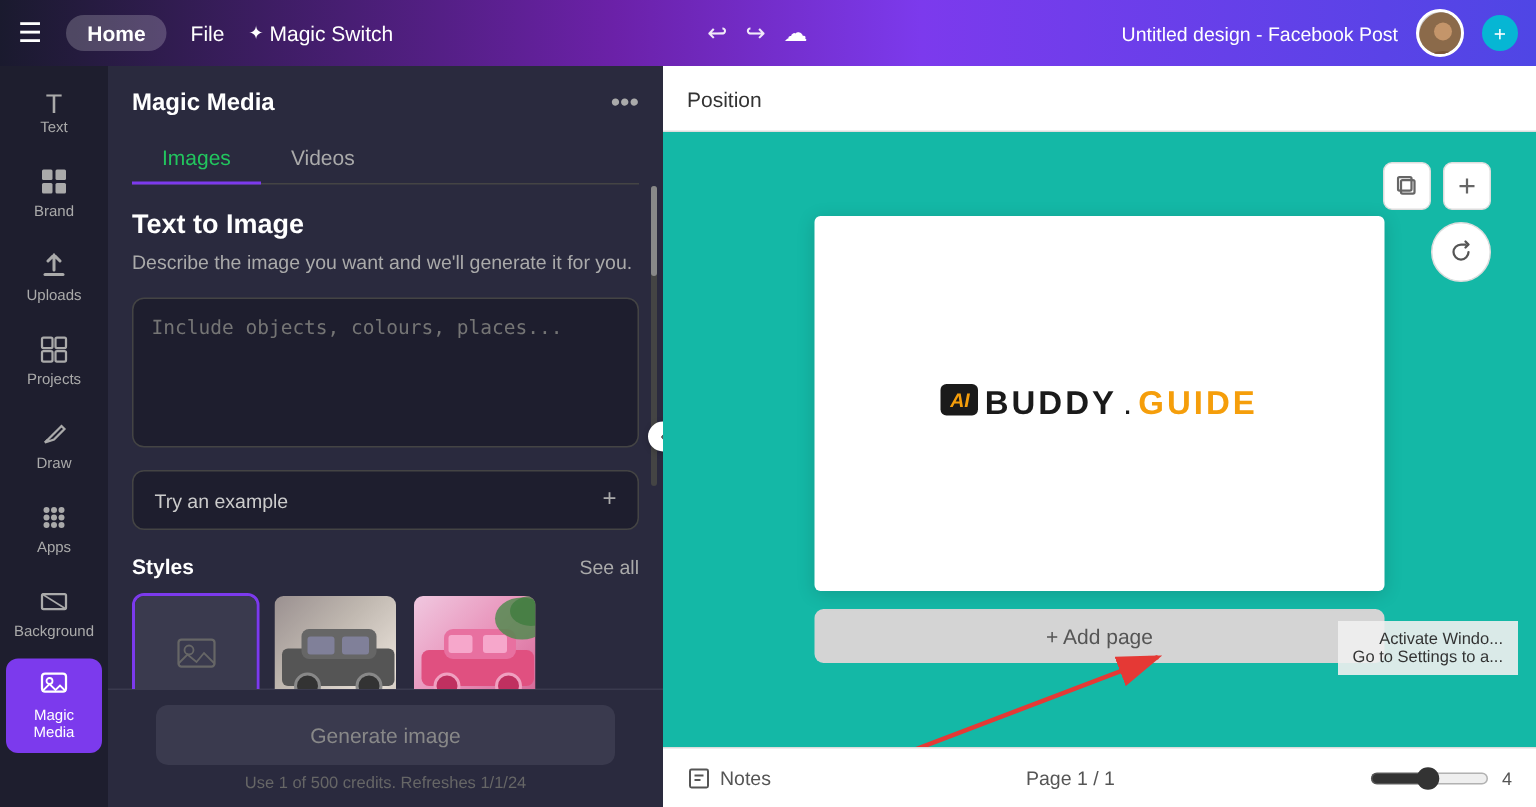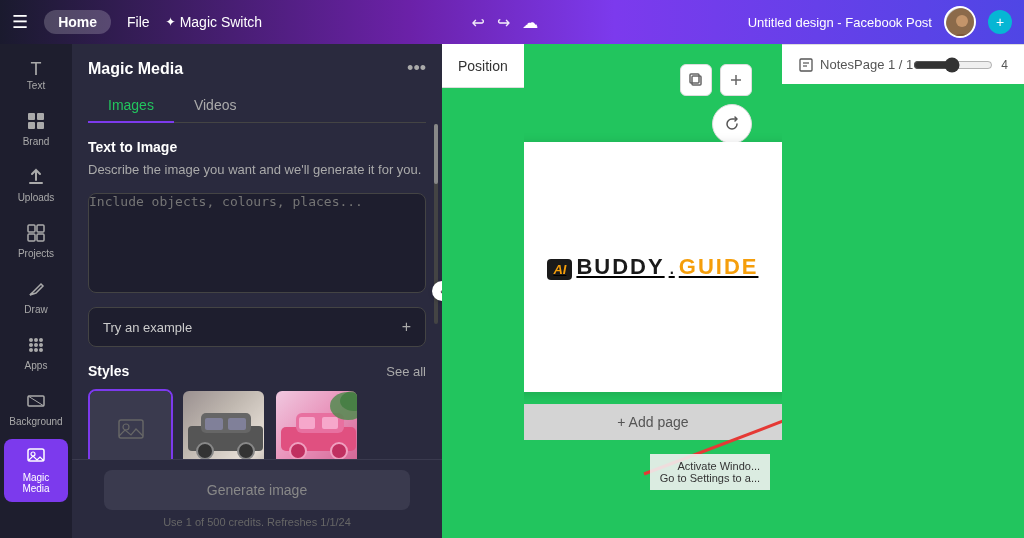--- a/index.html
+++ b/index.html
@@ -88,28 +88,29 @@
       margin-bottom: -1px;
     }
     .tab.active { color: #22c55e; border-bottom: 2px solid #7c3aed; font-weight: 500; }
 
     
     .panel-content { flex: 1; overflow-y: auto; padding: 16px; }
     .panel-content::-webkit-scrollbar { width: 4px; }
     .panel-content::-webkit-scrollbar-track { background: transparent; }
     .panel-content::-webkit-scrollbar-thumb { background: #555; border-radius: 2px; }
 
-    .section-title { color: white; font-size: 14px; font-weight: 600; margin-bottom: 6px; }
+    .section-title { color: white; font-size: 18px; font-weight: 600; margin-bottom: 6px; }
     .section-desc { color: #aaa; font-size: 13px; margin-bottom: 14px; line-height: 1.4; }
 
     .prompt-textarea {
       width: 100%;
       background: #1e1e2e;
       border: 1px solid #444;
       border-radius: 8px;
+      padding: 12px;
       color: #bef264;
       font-size: 13px;
       resize: none;
       height: 100px;
       outline: none;
     }
 
     .try-example-btn {
       display: flex;
       align-items: center;
@@ -186,23 +187,23 @@
       cursor: pointer;
       font-size: 10px;
       color: #333;
       z-index: 10;
       box-shadow: 0 1px 4px rgba(0,0,0,0.2);
     }
 
     
     .canvas-area {
       flex: 1;
-      background: #22c55e;
-      display: flex;
-      flex-direction: row;
+      background: #14b8a6;
+      display: flex;
+      flex-direction: column;
       overflow: hidden;
     }
     .canvas-toolbar {
       background: white;
       padding: 0 16px;
       height: 44px;
       display: flex;
       align-items: center;
       border-bottom: 1px solid #ddd;
       gap: 8px;
@@ -260,23 +261,22 @@
       background: white;
       border-radius: 4px;
       box-shadow: 0 2px 12px rgba(0,0,0,0.15);
       display: flex;
       align-items: center;
       justify-content: center;
       position: relative;
     }
     .design-logo {
       display: flex;
-      align-items: flex-end;
+      align-items: flex-start;
       gap: 4px;
-      text-decoration: underline;
     }
     .logo-ai-box {
       background: #1a1a1a;
       color: #f59e0b;
       padding: 3px 6px;
       border-radius: 4px;
       font-size: 13px;
       font-weight: 800;
       font-style: italic;
     }

